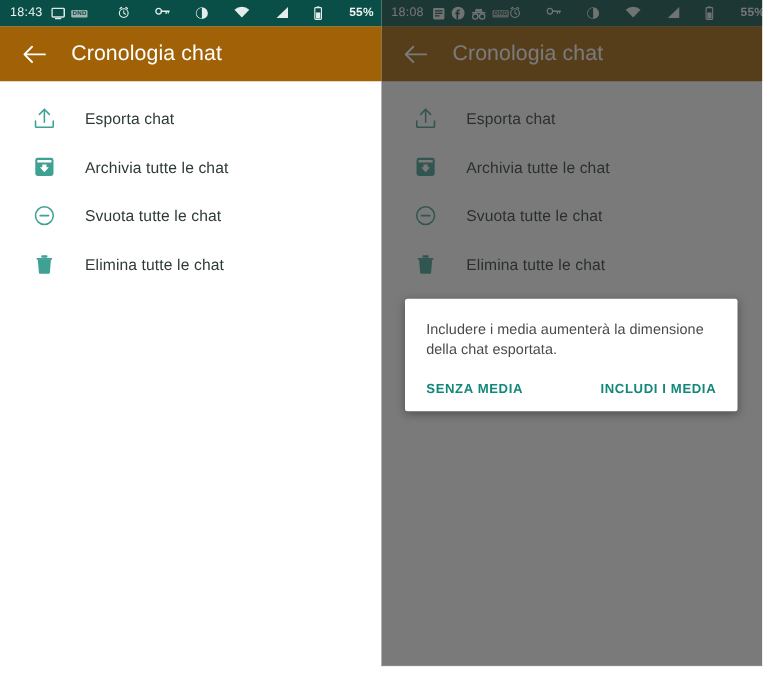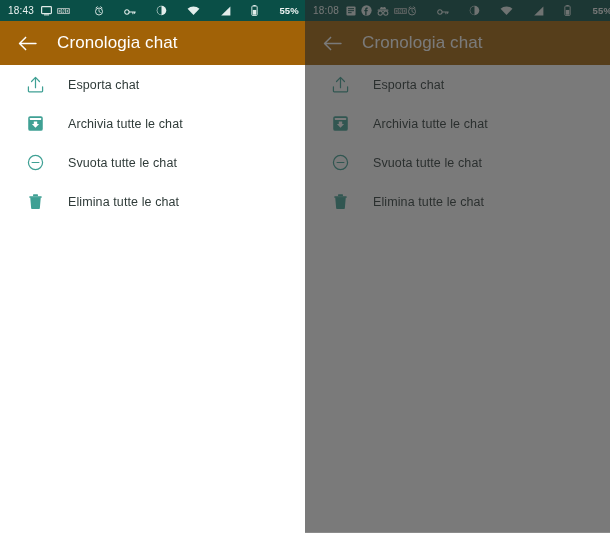--- a/index.html
+++ b/index.html
@@ -17,21 +17,21 @@
   
   .statusbar {
     height: 21px; background: #0a4f47;
     display: flex; align-items: center;
     padding: 0 6px 0 8px;
     color: #e8f0ee; font-size: 9.5px; letter-spacing: .2px;
     position: relative; z-index: 3;
   }
   .sb-clock { font-size: 10px; color: #eef4f3; }
   .sb-left-icons { display: flex; align-items: center; gap: 5px; margin-left: 7px; }
-  .sb-right { margin-left: auto; display: flex; align-items: flex-end; gap: 20px; }
+  .sb-right { margin-left: auto; display: flex; align-items: flex-start; gap: 20px; }
   .sb-ico { display: inline-flex; align-items: center; justify-content: center; }
   .sb-ico svg { display: block; }
   .sb-batt-text { font-size: 9.5px; color: #eef4f3; margin-left: 1px; font-weight: bold; }
   .dnd-mini {
     font-size: 5px; line-height: 6px; letter-spacing: .2px;
     background: #9fb3b0; color: #0a4f47; border-radius: 1px;
     padding: 0 1px; font-weight: bold;
   }
 
   
@@ -40,21 +40,21 @@
     display: flex; align-items: center;
     padding-left: 16px;
     position: relative; z-index: 2;
   }
   .back-arrow { width: 22px; height: 22px; display: inline-flex; align-items: center; justify-content: center; cursor: pointer; }
   .appbar-title {
     color: #ffffff; font-size: 17px; margin-left: 19px; letter-spacing: .1px;
   }
 
   
-  .list { padding-top: 0; background: #fff; }
+  .list { padding-top: 10px; background: #fff; }
   .list-item {
     display: flex; align-items: center;
     height: 39px; padding-left: 24px; cursor: pointer;
   }
   .li-icon { width: 22px; height: 22px; display: flex; align-items: center; justify-content: center; flex: 0 0 22px; }
   .li-label {
     margin-left: 22px; font-size: 12.5px; color: #2f3b39; letter-spacing: .1px;
   }
 
   
@@ -320,17 +320,24 @@
               <rect x="2.4" y="3.5" width="13.2" height="1.5" rx="0.6" fill="#3fa094"></rect>
             </svg>
         </span>
         <span class="li-label">Elimina tutte le chat</span>
       </div>
 
     </div>
 
     <div class="scrim"></div>
 
+    <div class="dialog">
+      <div class="dialog-message">Includere i media aumenterà la dimensione della chat esportata.</div>
+      <div class="dialog-actions">
+        <button class="dialog-btn">SENZA MEDIA</button>
+        <button class="dialog-btn">INCLUDI I MEDIA</button>
+      </div>
+    </div>
 
     <div class="panel-border"></div>
   </div>
 
 </div>
 
 </body></html>

